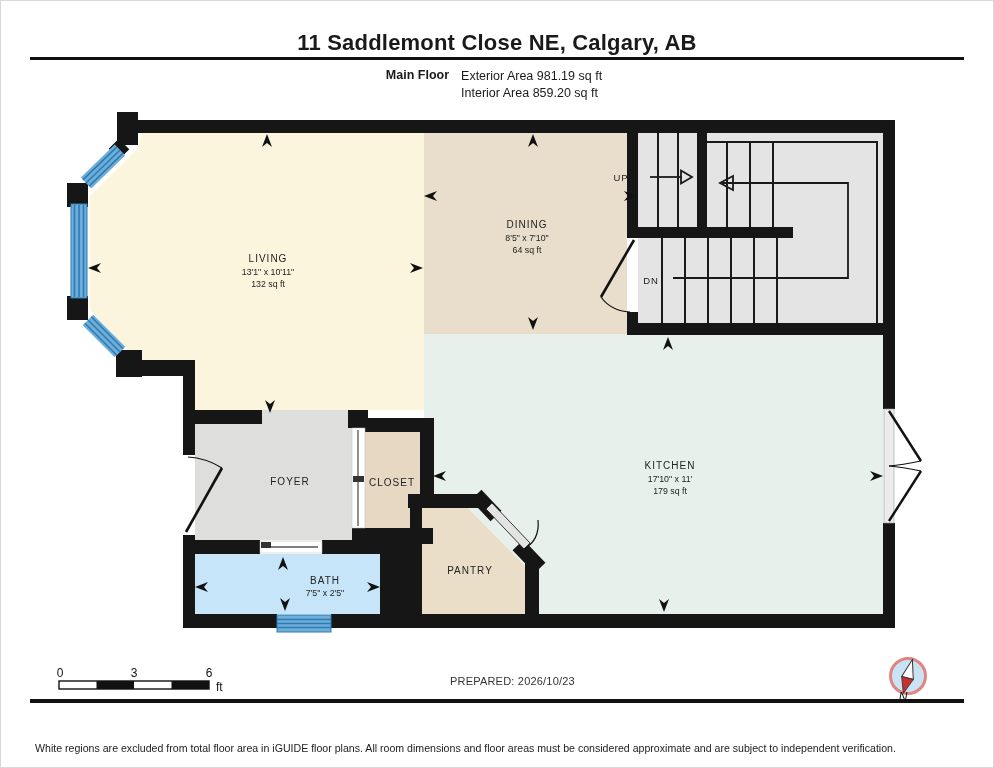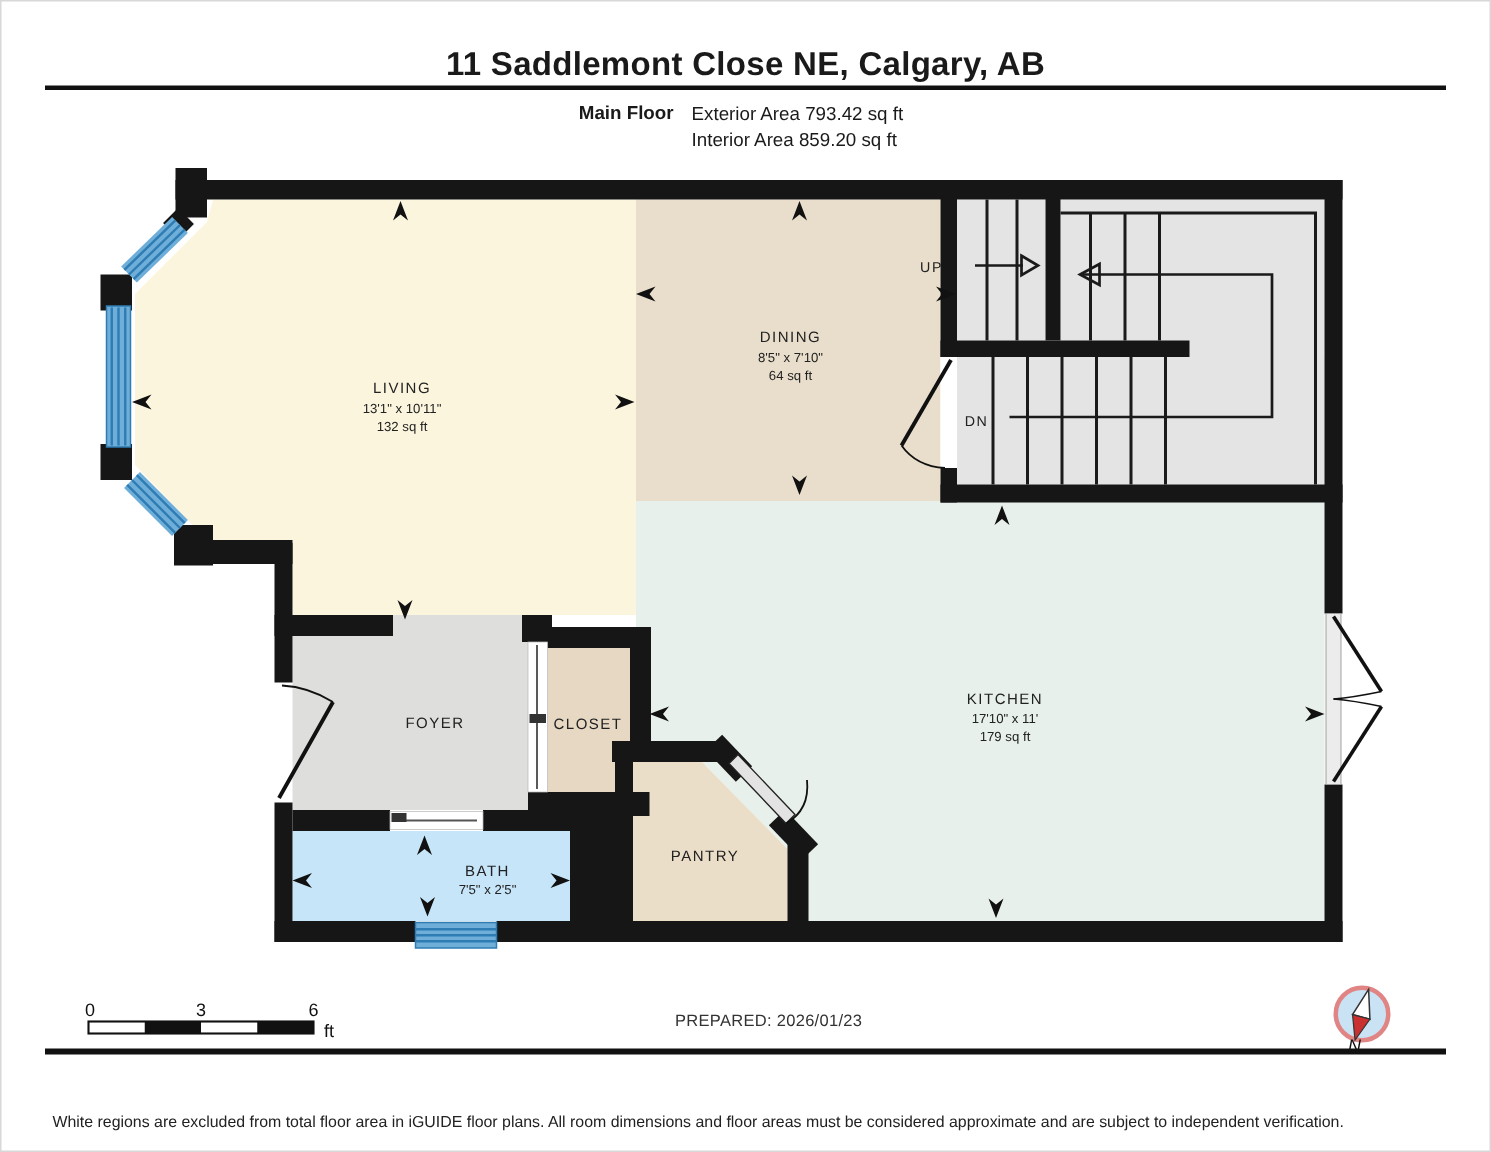--- a/index.html
+++ b/index.html
@@ -24,21 +24,21 @@
 </head>
 <body>
 
 <div class="page">
 
   <div class="abs title">11 Saddlemont Close NE, Calgary, AB</div>
   <div class="abs hrule"></div>
   <div class="abs floorinfo">
     <span class="flabel">Main Floor</span>
     <span class="areas">
-      <span>Exterior Area 793.42 sq ft</span>
+      <span>Exterior Area 981.19 sq ft</span>
       <span>Interior Area 859.20 sq ft</span>
     </span>
   </div>
 
   <svg class="abs" style="left:0;top:0" width="994" height="768" viewBox="0 0 994 768">
 
     <g>
       <polygon fill="#FBF5DE" points="142,133 424,133 424,410 195,410 195,360 138,360 90,310 90,196 138,148 142,133"></polygon>
       <rect fill="#E9DECB" x="424" y="133" width="203" height="201"></rect>
       <path fill="#E7F0EA" d="M424,334 H883 V614 H529 V570 L470,510 H433 V418 H424 Z"></path>
@@ -214,17 +214,17 @@
     <g>
       <circle cx="908" cy="676" r="17.5" fill="#C9E3F4" stroke="#E08484" stroke-width="3"></circle>
       <g transform="rotate(15 908 676)">
         <path d="M908,659 L914,678 L902,678 Z" fill="#ffffff" stroke="#333" stroke-width="1"></path>
         <path d="M902,678 L914,678 L908,694 Z" fill="#C93030" stroke="#333" stroke-width="0.8"></path>
       </g>
       <text class="northlbl" x="903" y="701" text-anchor="middle">N</text>
     </g>
   </svg>
 
-  <div class="abs prepared">PREPARED: 2026/01/23</div>
+  <div class="abs prepared">PREPARED: 2026/10/23</div>
   <div class="abs frule"></div>
   <div class="abs disclaimer">White regions are excluded from total floor area in iGUIDE floor plans. All room dimensions and floor areas must be considered approximate and are subject to independent verification.</div>
 
 </div>
 
 </body></html>

